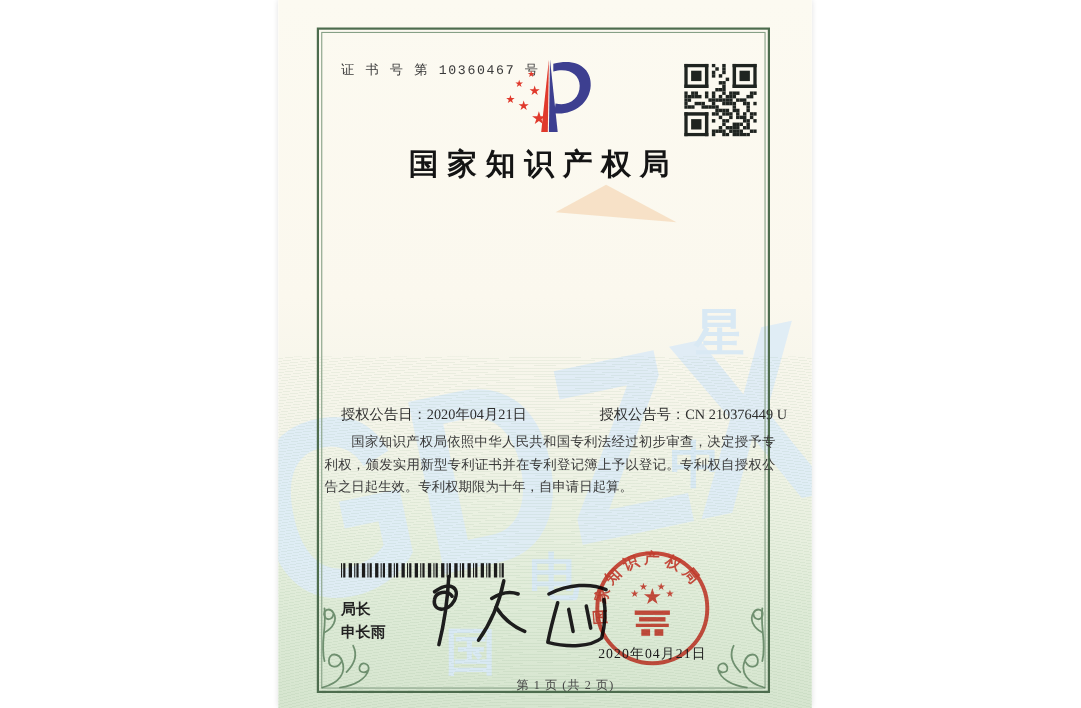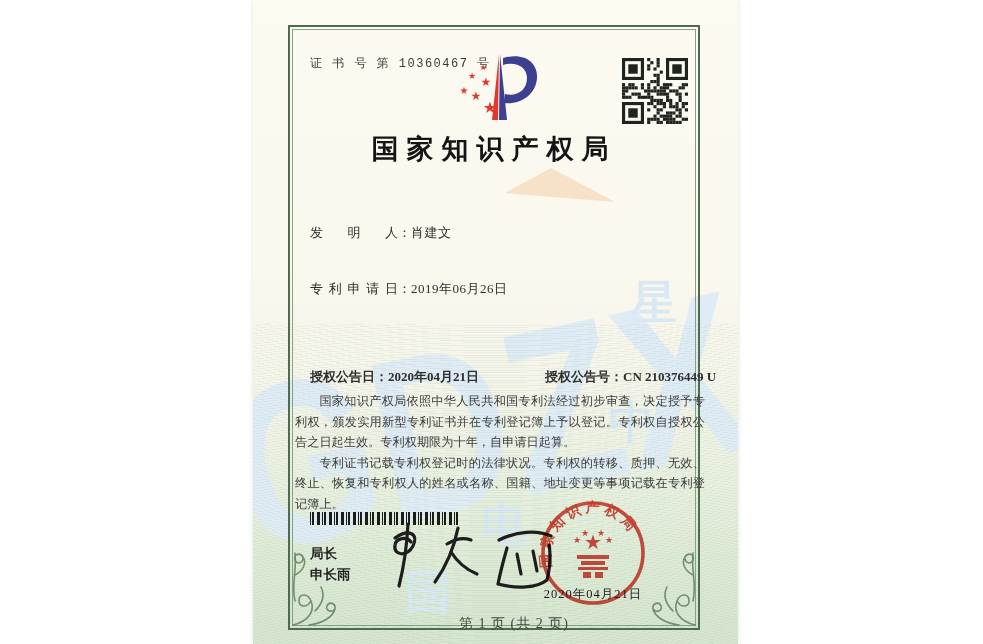--- a/index.html
+++ b/index.html
@@ -40,38 +40,38 @@
   .qr{position:absolute;left:369px;top:58px;width:66px;height:66px;}
   .title{
     position:absolute;left:35px;right:38px;top:131px;text-align:center;
     font-size:27px;font-weight:bold;letter-spacing:8px;color:#141414;
   }
   .frow{position:absolute;left:57px;font-size:13px;color:#2e2e2e;white-space:nowrap;}
   .flabel{display:inline-block;width:88px;text-align:justify;text-align-last:justify;vertical-align:top;}
   .fcolon{vertical-align:top;}
   .fvalue{letter-spacing:.5px;vertical-align:top;}
   .fvalue.wrap{display:inline-block;width:322px;white-space:normal;line-height:1.55;}
-  .grantrow{position:absolute;left:57px;top:368px;font-size:13px;color:#2e2e2e;white-space:nowrap;font-weight:bold;}
+  .grantrow{position:absolute;left:57px;top:368px;font-size:13px;color:#2e2e2e;white-space:nowrap;}
   .grant-no{position:absolute;left:235px;top:0;text-align:center;}
   .legal{
     position:absolute;left:42px;width:410px;top:391px;
     font-size:12.2px;line-height:1.68;color:#3b3b3b;text-align:justify;
   }
   .legal p{margin:0;text-indent:2em;}
   .barcode{position:absolute;left:57px;top:512px;height:13px;display:flex;align-items:stretch;}
   .barcode i{display:block;background:#1c1c1c;}
   .barcode s{display:block;}
   .signer{position:absolute;left:57px;top:543px;font-family:"Liberation Sans","DejaVu Sans",sans-serif;
     font-size:13.5px;font-weight:bold;color:#222;line-height:21px;}
   .signature{position:absolute;left:128px;top:518px;}
   .seal{position:absolute;left:284px;top:497px;mix-blend-mode:multiply;opacity:.95;}
   .sealdate{position:absolute;left:279px;top:586px;width:122px;text-align:center;
     font-size:12.5px;color:#1c1c1c;letter-spacing:1px;}
   .footer{position:absolute;left:35px;right:38px;top:615px;text-align:center;
-    font-size:14px;color:#444;letter-spacing:1px;padding-left:40px;}
+    font-size:11px;color:#444;letter-spacing:1px;padding-left:40px;}
 </style>
 </head>
 <body>
 
 <div class="stage">
   <div class="page">
 
     <div class="watermark">
       <svg width="485" height="644" viewBox="0 0 485 644">
         <polygon points="298,168 362,202 252,193" fill="#f6ddc0" opacity="0.85"></polygon>
@@ -270,35 +270,28 @@
           <rect x="16" y="2" width="3" height="3" fill="#1f2420"></rect>
           <rect x="0" y="14" width="7" height="1" fill="#1f2420"></rect>
           <rect x="0" y="20" width="7" height="1" fill="#1f2420"></rect>
           <rect x="0" y="14" width="1" height="7" fill="#1f2420"></rect>
           <rect x="6" y="14" width="1" height="7" fill="#1f2420"></rect>
           <rect x="2" y="16" width="3" height="3" fill="#1f2420"></rect>
         </svg>
 
       <div class="title">国家知识产权局</div>
 
-      <div class="frow" style="top:224px">
-        <span class="flabel">发明人</span><span class="fcolon">：</span><span class="fvalue">肖建文</span>
-      </div>
-      <div class="frow" style="top:280px">
-        <span class="flabel">专利申请日</span><span class="fcolon">：</span><span class="fvalue">2019年06月26日</span>
-      </div>
 
       <div class="grantrow">
         <span><span>授权公告日</span><span>：</span><span>2020年04月21日</span></span>
         <span class="grant-no"><span>授权公告号</span><span>：</span><span>CN 210376449 U</span></span>
       </div>
 
       <div class="legal">
         <p>国家知识产权局依照中华人民共和国专利法经过初步审查，决定授予专利权，颁发实用新型专利证书并在专利登记簿上予以登记。专利权自授权公告之日起生效。专利权期限为十年，自申请日起算。</p>
-        <p>专利证书记载专利权登记时的法律状况。专利权的转移、质押、无效、终止、恢复和专利权人的姓名或名称、国籍、地址变更等事项记载在专利登记簿上。</p>
       </div>
 
       <div class="barcode" id="barcode">
           <i style="width: 1px;"></i>
           <s style="width: 1px;"></s>
           <i style="width: 2px;"></i>
           <s style="width: 3px;"></s>
           <i style="width: 3px;"></i>
           <s style="width: 2px;"></s>
           <i style="width: 1px;"></i>

